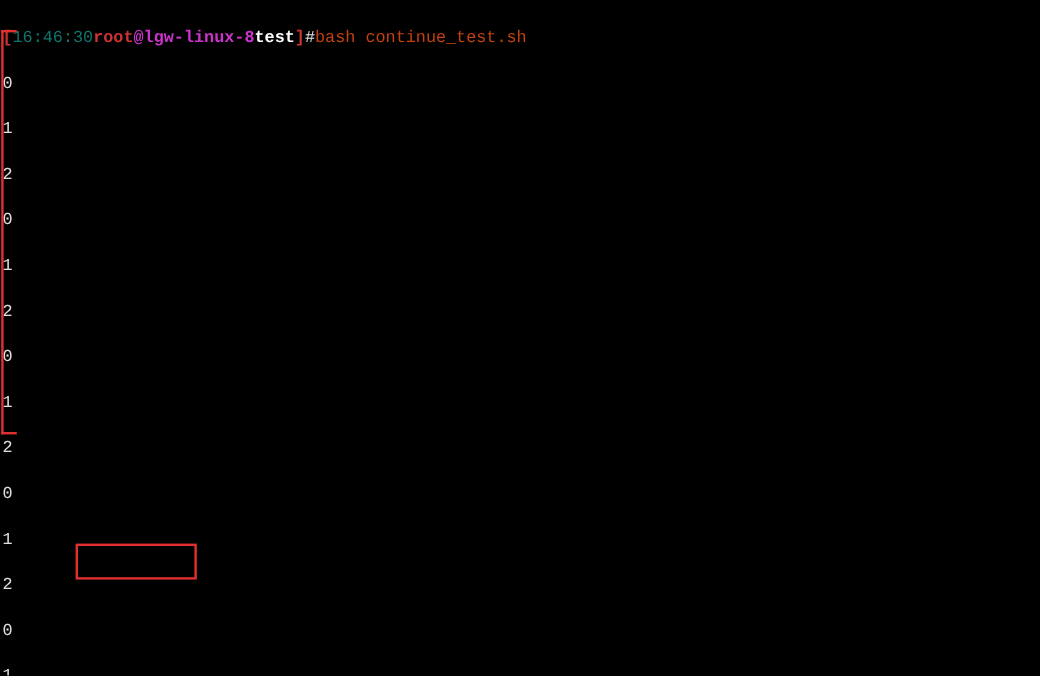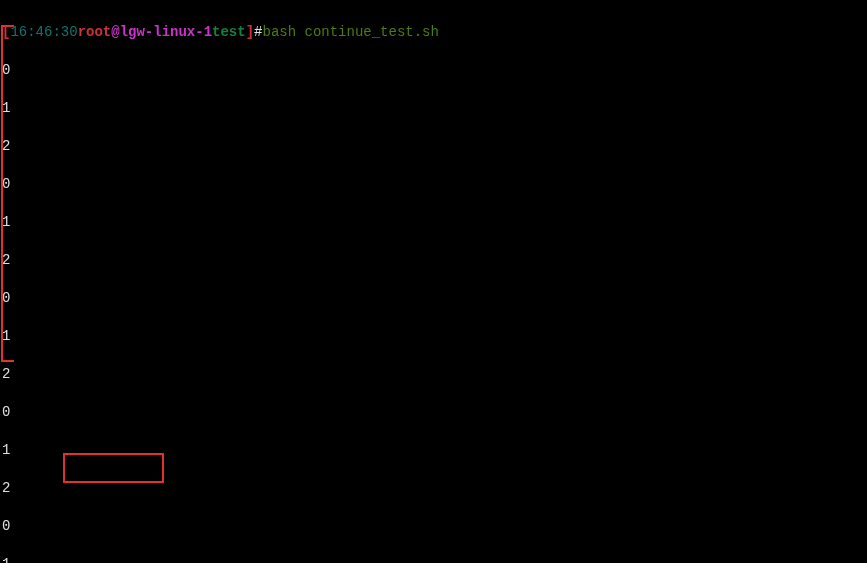--- a/index.html
+++ b/index.html
@@ -39,28 +39,28 @@
     }
     .at {
       color: #cc33cc;
       font-weight: bold;
     }
     .host {
       color: #cc33cc;
       font-weight: bold;
     }
     .dir {
-      color: #15803d;
+      color: #ffffff;
       font-weight: bold;
     }
     .hash {
       color: #e0e0e0;
     }
     .command {
-      color: #4d7c0f;
+      color: #c2410c;
       font-family: Liberation Mono, monospace;
     }
     .output {
       color: #e0e0e0;
     }
     .highlight-box-left {
       position: absolute;
       left: 1px;
       top: 25px;
       width: 13px;
@@ -76,21 +76,21 @@
       width: 101px;
       height: 30px;
       border: 2px solid #e03030;
       pointer-events: none;
     }
   </style>
 </head>
 <body>
 
 <div class="terminal">
-<div class="prompt-line"><span class="bracket">[</span><span class="time">16:46:30</span><span class="user">root</span><span class="at">@</span><span class="host">lgw-linux-1</span><span class="dir">test</span><span class="bracket">]</span><span class="hash">#</span><span class="command">bash continue_test.sh</span></div>
+<div class="prompt-line"><span class="bracket">[</span><span class="time">16:46:30</span><span class="user">root</span><span class="at">@</span><span class="host">lgw-linux-8</span><span class="dir">test</span><span class="bracket">]</span><span class="hash">#</span><span class="command">bash continue_test.sh</span></div>
 <div class="output">0</div>
 <div class="output">1</div>
 <div class="output">2</div>
 <div class="output">0</div>
 <div class="output">1</div>
 <div class="output">2</div>
 <div class="output">0</div>
 <div class="output">1</div>
 <div class="output">2</div>
 <div class="output">0</div>

